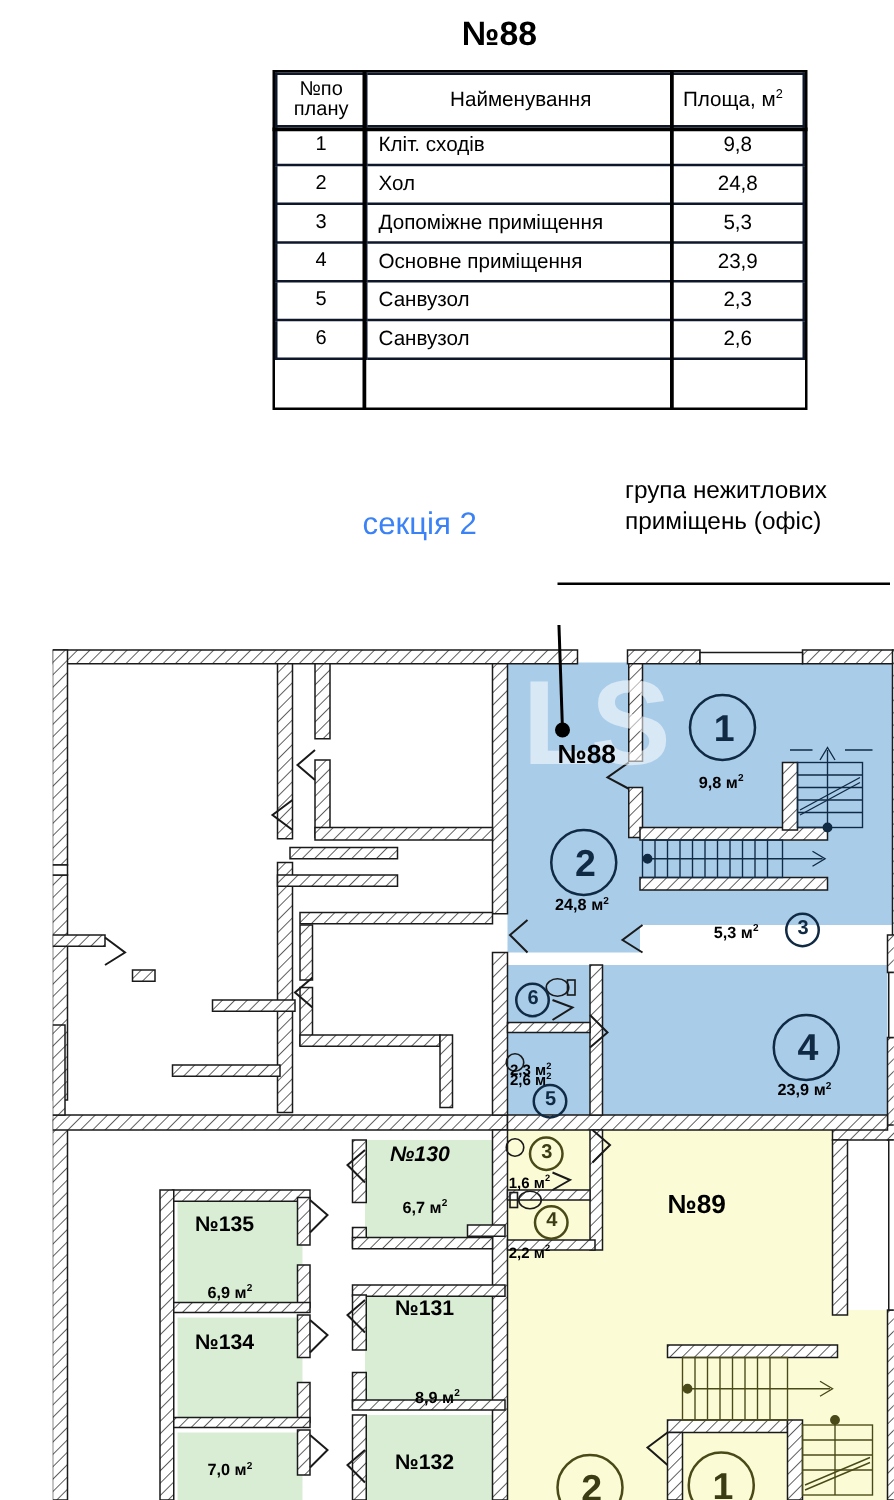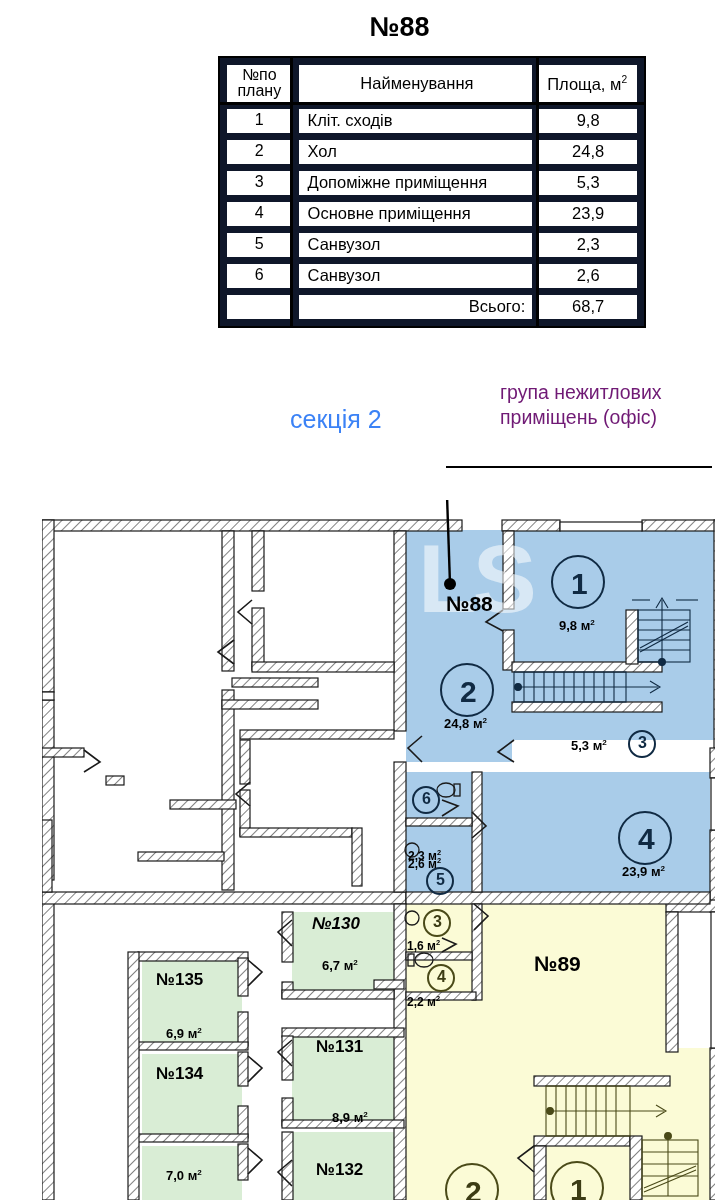--- a/index.html
+++ b/index.html
@@ -31,21 +31,21 @@
 
   
   .spec-table {
     position: absolute;
     left: 178px; top: 58px;
     width: 424px;
     border-collapse: collapse;
     background: #fff;
   }
   .spec-table td, .spec-table th {
-    border: 7px solid #0f172a;
+    border: 2px solid #0f172a;
     font-size: 16.5px;
     color: #000;
     font-weight: normal;
     padding: 2px 6px;
     height: 31px;
     background: #fff;
   }
   .spec-table .c-num   { width: 72px;  text-align: center; line-height: 1.02; font-size: 16px; }
   .spec-table .c-name  { width: 246px; text-align: left; padding-left: 9px; }
   .spec-table .c-area  { width: 106px; text-align: center; }
@@ -71,21 +71,21 @@
     position: absolute;
     left: 248px; top: 405px;
     font-size: 25px;
     color: #3b82f6;
   }
   .callout {
     position: absolute;
     left: 458px; top: 380px;
     font-size: 19.5px;
     line-height: 1.28;
-    color: #701a75;
+    color: #000000;
     white-space: nowrap;
   }
   .callout-line {
     position: absolute;
     left: 404px; top: 466px;
     width: 266px; height: 2px;
     background: #000;
   }
 
   
@@ -159,25 +159,20 @@
       </tr>
       <tr>
         <td class="c-num">5</td>
         <td class="c-name">Санвузол</td>
         <td class="c-area">2,3</td>
       </tr>
       <tr>
         <td class="c-num">6</td>
         <td class="c-name">Санвузол</td>
         <td class="c-area">2,6</td>
-      </tr>
-      <tr class="total">
-        <td class="c-num"></td>
-        <td class="c-name">Всього:</td>
-        <td class="c-area">68,7</td>
       </tr>
     </tbody>
   </table>
   <div class="outer-frame"></div>
   <div class="vline-a"></div>
   <div class="vline-b"></div>
   <div class="hline-head"></div>
 
   <div class="section-label">секція 2</div>
 

